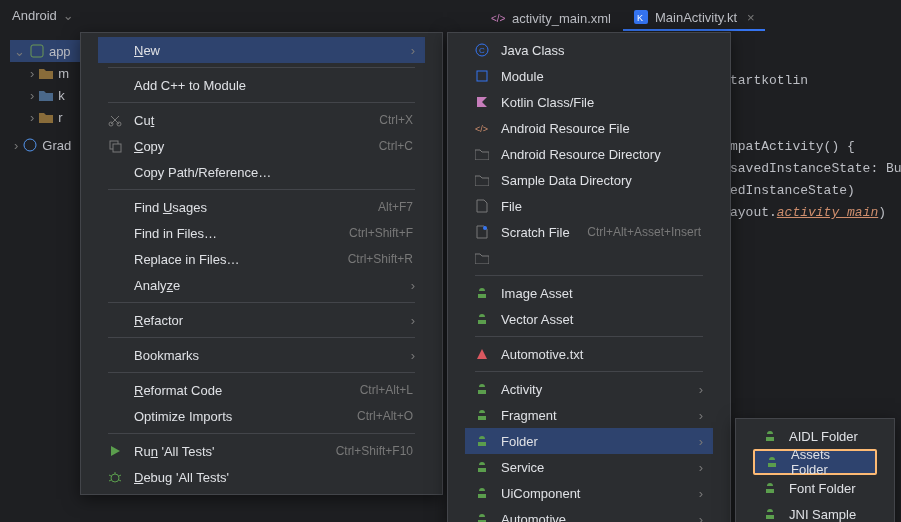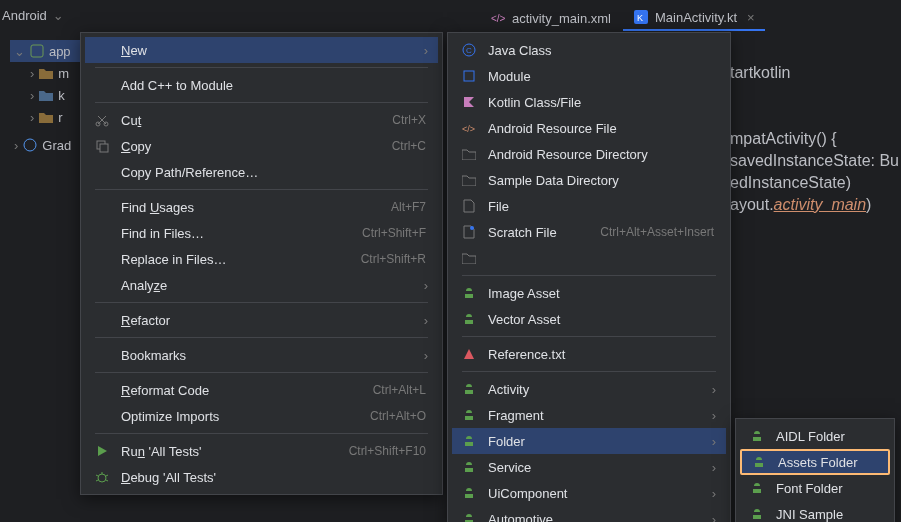--- a/index.html
+++ b/index.html
@@ -1,30 +1,30 @@
 <!DOCTYPE html>
 <html><head>
 <meta charset="utf-8">
 <style>
 *{margin:0;padding:0;box-sizing:border-box}
 body{background:#1e1f22;color:#bcbec4;font-family:"Segoe UI",Arial,sans-serif;font-size:13px;width:901px;height:522px;overflow:hidden;position:relative}
-.toolbar{height:30px;display:flex;align-items:center;padding:0 2px;gap:6px}
+.toolbar{height:30px;display:flex;align-items:center;padding:0 12px;gap:6px}
 .toolbar-label{color:#bcbec4}
 .chev{color:#787878}
 .tree{position:absolute;left:10px;top:40px;width:70px}
 .tree-row{display:flex;align-items:center;gap:4px;height:22px;padding-left:4px}
 .tree-row.sel{background:#2e436e}
 .icon{display:inline-flex;width:16px;height:16px;align-items:center;justify-content:center;flex-shrink:0}
 .tabs{position:absolute;left:480px;top:4px;display:flex;gap:2px;height:28px;align-items:center}
 .tab{display:flex;align-items:center;gap:6px;padding:4px 10px;color:#bcbec4}
 .tab.active{border-bottom:2px solid #3574f0}
 .tab .close{color:#787878;margin-left:4px}
-.code{position:absolute;left:730px;top:40px;font-family:Liberation Sans, sans-serif;font-size:16px;line-height:22px;white-space:pre}
+.code{position:absolute;left:730px;top:48px;font-family:Liberation Mono, monospace;font-size:13px;line-height:22px;white-space:pre}
 .code .lnk{color:#cf8e6d;font-style:italic;text-decoration:underline}
-.menu{position:absolute;background:#2b2d30;border:1px solid #43454a;box-shadow:0 4px 16px rgba(0,0,0,0.5);padding:4px 4px}
+.menu{position:absolute;background:#2b2d30;border:1px solid #43454a;box-shadow:0 4px 16px rgba(0,0,0,0.5);padding:4px 17px}
 .menu-item{display:flex;align-items:center;height:26px;padding:0 12px 0 8px;gap:10px;position:relative}
 .menu-item.hl{background:#2e436e}
 .menu-item .lbl{flex:1;color:#dfe1e5}
 .menu-item .lbl u{text-decoration:underline}
 .menu-item .sc{color:#787878;font-size:12px}
 .menu-item .ar{color:#787878;position:absolute;right:10px}
 .menu-item .ic{width:18px;display:flex;justify-content:center}
 .menu-sep{height:1px;background:#43454a;margin:4px 10px}
 #m1{left:80px;top:32px;width:363px}
 #m2{left:447px;top:32px;width:284px}
@@ -313,21 +313,21 @@
       </span>
       <span class="lbl">Vector Asset</span>
     </div>
   <div class="menu-sep"></div>
   <div class="menu-item">
       <span class="ic">
         <svg width="14" height="14">
           <path d="M7 2l5 10H2z" fill="#db5860"></path>
         </svg>
       </span>
-      <span class="lbl">Reference.txt</span>
+      <span class="lbl">Automotive.txt</span>
     </div>
   <div class="menu-sep"></div>
   <div class="menu-item">
       <span class="ic">
         <svg width="14" height="14">
           <path d="M3 8h8v4H3z M4 5a3 3 0 016 0" fill="#5b9e4d"></path>
         </svg>
       </span>
       <span class="lbl">Activity</span>
       <span class="ar">›</span>

